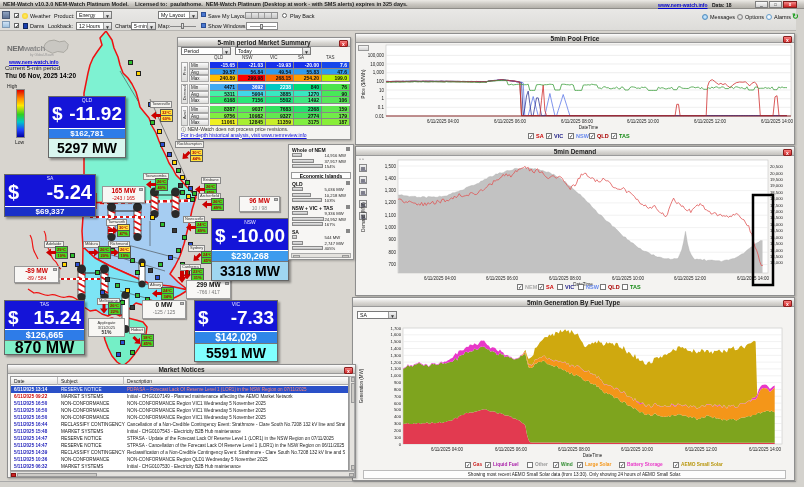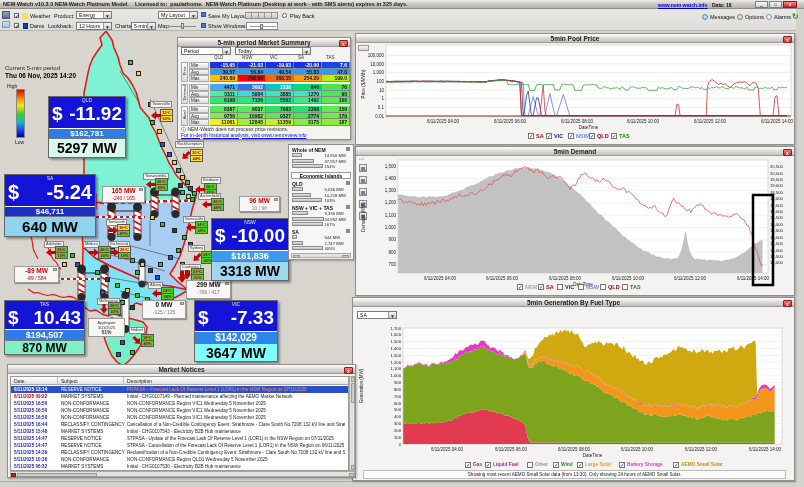--- a/index.html
+++ b/index.html
@@ -405,20 +405,28 @@
       <div class="t1" style="color:#111">299 MW</div>
       <div class="t2" style="color:#777">-766 / 417</div>
       <div class="ab" style="right:1px;top:1px;width:4px;height:3px;background:#bbb;border:1px solid #888"></div>
     </div>
     <div class="flow" style="left:142px;top:269px;width:44px;height:19px">
       <div class="t1" style="color:#111">0 MW</div>
       <div class="t2" style="color:#777">-125 / 125</div>
       <div class="ab" style="right:1px;top:1px;width:4px;height:3px;background:#bbb;border:1px solid #888"></div>
     </div>
     <div class="ab" style="left:88px;top:287px;width:37px;height:19px;background:#f8f7f4;border:1px solid #999;z-index:6;text-align:center;font-size:4px;color:#333;line-height:5px;padding-top:1px">Applegate<br>3/11/2025<br><b style="font-size:5px">51%</b></div>
+    <div class="ab" style="left:4px;top:3px;width:80px;height:32px;z-index:3">
+<svg class="ab" style="left:36px;top:4px" width="30" height="20" viewBox="0 0 34 22">
+        <path d="M6,6 L10,3 16,2 22,4 28,3 32,7 31,12 27,16 20,15 14,17 8,14 4,11 Z" fill="#c9c7c2" stroke="#9a9892" stroke-width="0.8"></path>
+      </svg>
+<div class="ab" style="left:3px;top:10px;font-size:8px;font-weight:bold;color:#6f6f6f;letter-spacing:-0.3px">NEM<span style="color:#8a8a8a">watch</span></div>
+<div class="ab" style="left:26px;top:19px;font-size:3.3px;color:#999">by Global-Roam</div>
+<div class="ab" style="left:5px;top:25px;font-size:5px;color:#0000dd;text-decoration:underline;font-weight:bold">www.nem-watch.info</div>
+</div>
     <div class="ab" style="left:5px;top:34px;font-size:6px;color:#222;z-index:3">Current 5-min period</div>
     <div class="ab" style="left:5px;top:41px;font-size:6.5px;font-weight:bold;color:#000;z-index:3">Thu 06 Nov, 2025 14:20</div>
     <div class="ab" style="left:7px;top:52px;font-size:5px;color:#222;z-index:3">High</div>
     <div class="ab" style="left:16px;top:58px;width:9px;height:49px;z-index:3;border:1px solid #888;
 background:linear-gradient(#e00000,#ff8c00 18%,#ffe800 33%,#30d020 52%,#00c8c8 68%,#2040ff 85%,#0000a0)"></div>
     <div class="ab" style="left:15px;top:108px;font-size:5px;color:#222;z-index:3">Low</div>
     <div class="pricebox" style="left:48px;top:65px;width:78px">
       <div class="pb-main" style="height:31px">
         <div class="pb-reg">QLD</div>
         <div class="pb-val" style="font-size:19px;line-height:19px;margin-top:0.5px;display:flex;justify-content:space-between;padding:0 3px">
@@ -430,55 +438,54 @@
       <div class="pb-mw" style="height:19px;font-size:14px;line-height:19px;background:#d9f6ef">5297 MW</div>
     </div>
     <div class="pricebox" style="left:4px;top:143px;width:92px">
       <div class="pb-main" style="height:31px">
         <div class="pb-reg">SA</div>
         <div class="pb-val" style="font-size:20px;line-height:20px;margin-top:0.5px;display:flex;justify-content:space-between;padding:0 3px">
           <span>$</span>
           <span>-5.24</span>
         </div>
       </div>
-      <div class="pb-dollar" style="height:10px;font-size:8px;line-height:10px;background:#1a30c8">$46,711</div>
-      <div class="pb-mw" style="height:20px;font-size:15px;line-height:20px;background:#8fd4ef">640 MW</div>
+      <div class="pb-dollar" style="height:10px;font-size:8px;line-height:10px;background:#1a30c8">$69,337</div>
     </div>
     <div class="pricebox" style="left:211px;top:187px;width:78px">
       <div class="pb-main" style="height:31px">
         <div class="pb-reg">NSW</div>
         <div class="pb-val" style="font-size:19px;line-height:19px;margin-top:0.5px;display:flex;justify-content:space-between;padding:0 3px">
           <span>$</span>
           <span>-10.00</span>
         </div>
       </div>
-      <div class="pb-dollar" style="height:11px;font-size:9px;line-height:11px;background:#3c9bee">$161,836</div>
+      <div class="pb-dollar" style="height:11px;font-size:9px;line-height:11px;background:#3c9bee">$230,268</div>
       <div class="pb-mw" style="height:19px;font-size:14px;line-height:19px;background:#9fd6f0">3318 MW</div>
     </div>
     <div class="pricebox" style="left:194px;top:269px;width:84px">
       <div class="pb-main" style="height:30px">
         <div class="pb-reg">VIC</div>
         <div class="pb-val" style="font-size:19px;line-height:19px;margin-top:0.5px;display:flex;justify-content:space-between;padding:0 3px">
           <span>$</span>
           <span>-7.33</span>
         </div>
       </div>
       <div class="pb-dollar" style="height:12px;font-size:10px;line-height:12px;background:#2e86e8">$142,029</div>
-      <div class="pb-mw" style="height:18px;font-size:14px;line-height:18px;background:#80ffff">3647 MW</div>
+      <div class="pb-mw" style="height:18px;font-size:14px;line-height:18px;background:#80ffff">5591 MW</div>
     </div>
     <div class="pricebox" style="left:4px;top:269px;width:81px">
       <div class="pb-main" style="height:28px">
         <div class="pb-reg">TAS</div>
         <div class="pb-val" style="font-size:19px;line-height:19px;margin-top:0.5px;display:flex;justify-content:space-between;padding:0 3px">
           <span>$</span>
-          <span>10.43</span>
+          <span>15.24</span>
         </div>
       </div>
-      <div class="pb-dollar" style="height:11px;font-size:9px;line-height:11px;background:#2e7ce8">$194,507</div>
-      <div class="pb-mw" style="height:14px;font-size:12px;line-height:14px;background:#80f0c8">870 MW</div>
+      <div class="pb-dollar" style="height:11px;font-size:9px;line-height:11px;background:#2e7ce8">$126,665</div>
+      <div class="pb-mw" style="height:14px;font-size:16px;line-height:14px;background:#80f0c8">870 MW</div>
     </div>
   </div>
 <div class="panel" style="left:177px;top:37px;width:174px;height:103px;z-index:20">
     <div class="ptitle">5-min period Market Summary</div>
     <div class="pclose">x</div>
     <div class="dd" style="left:3px;top:8.5px;width:50px;height:8px">Period<i>▼</i></div>
     <div class="dd" style="left:57px;top:8.5px;width:76px;height:8px">Today<i>▼</i></div>
     <div class="ab" style="left:3px;top:17px;width:168px;height:5px;font-size:4.5px;color:#333">
       <span class="ab" style="left:33px">QLD</span>
       <span class="ab" style="left:61px">NSW</span>

